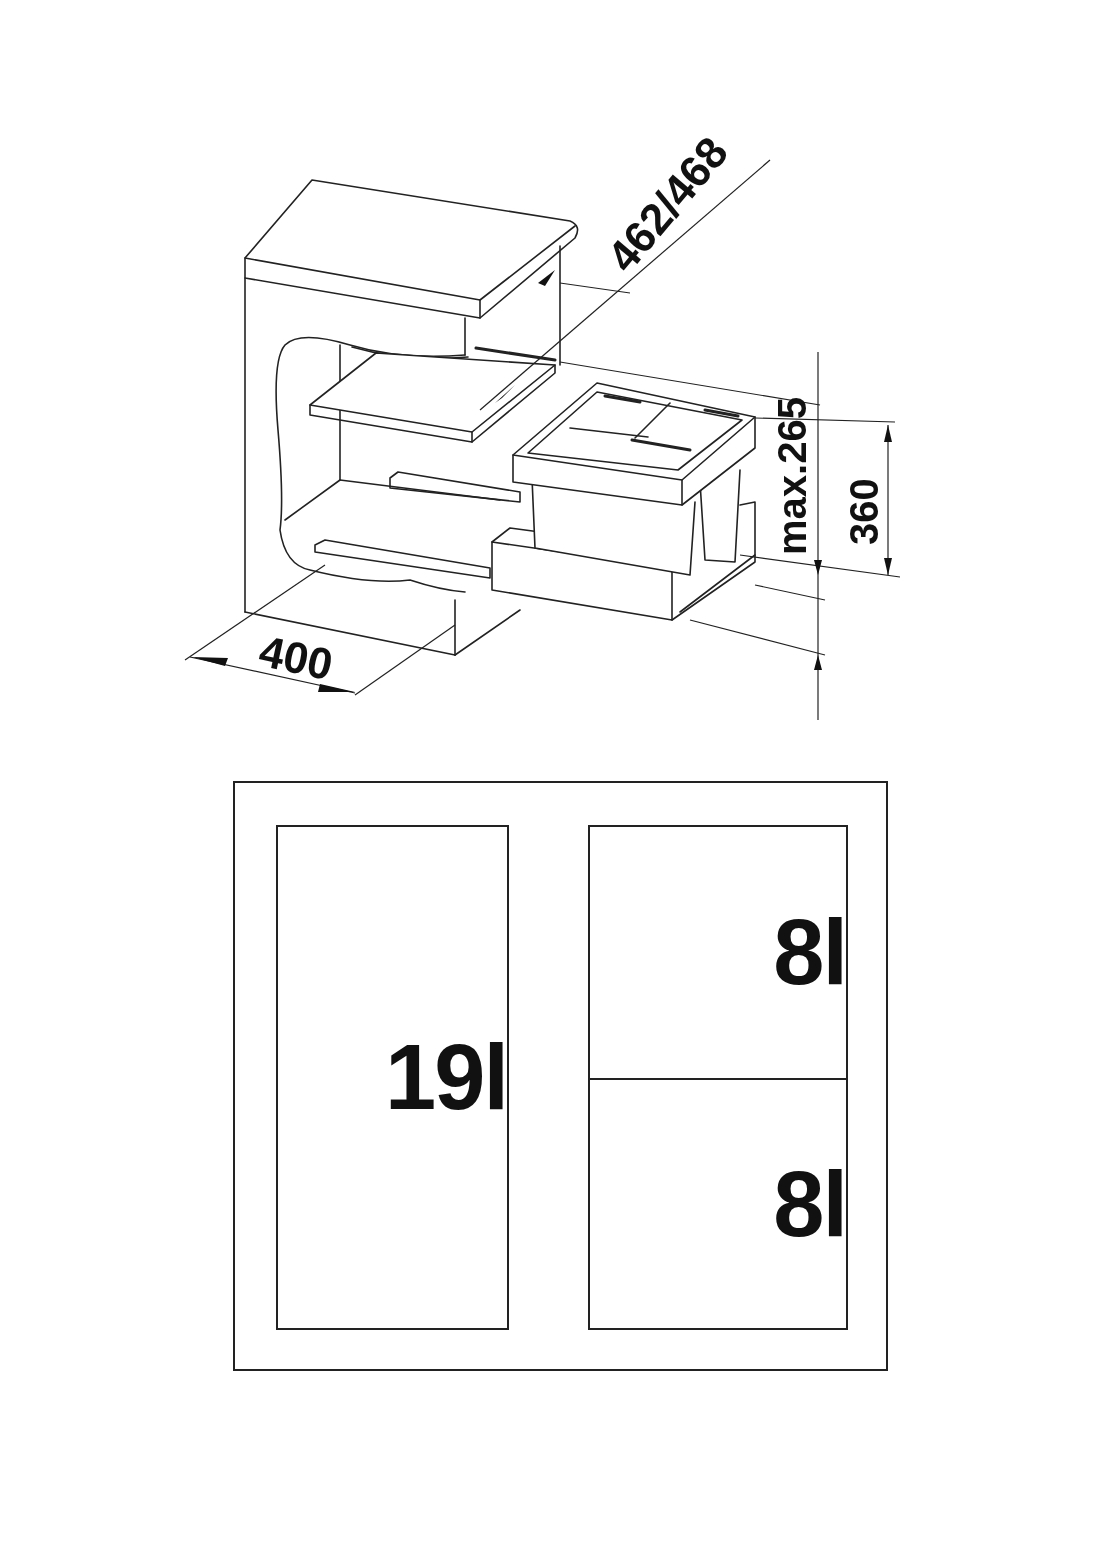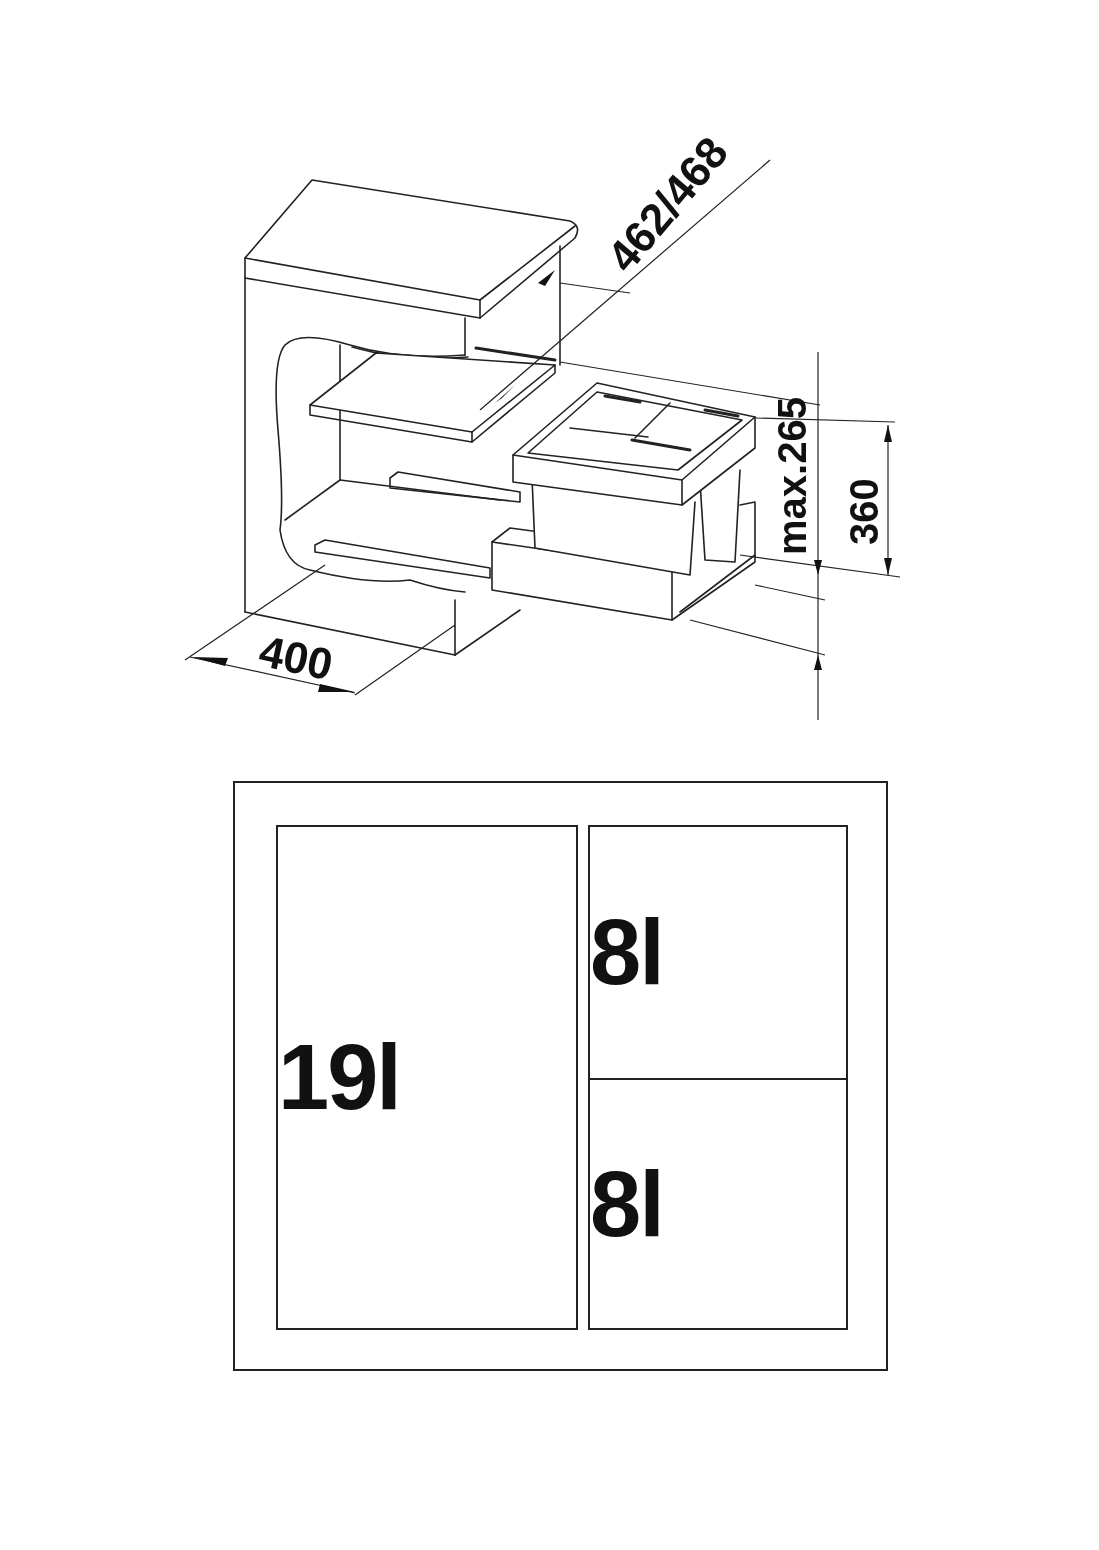--- a/index.html
+++ b/index.html
@@ -1,20 +1,20 @@
 <!DOCTYPE html>
 <html><head>
 <meta charset="utf-8">
 <style>
   html,body{margin:0;padding:0;background:#ffffff;}
   body{width:1099px;height:1550px;position:relative;overflow:hidden;font-family:"Liberation Sans",sans-serif;}
   #iso{position:absolute;left:0;top:0;width:1099px;height:760px;}
   .dim-label{font-family:"Liberation Sans",sans-serif;font-weight:bold;fill:#111;}
   #plan{position:absolute;left:233px;top:781px;width:655px;height:590px;border:2px solid #222;box-sizing:border-box;}
-  .bin{position:absolute;border:2px solid #222;box-sizing:border-box;display:flex;align-items:center;justify-content:flex-start;}
+  .bin{position:absolute;border:2px solid #222;box-sizing:border-box;display:flex;align-items:center;justify-content:flex-end;}
   .bin span{font-family:"Liberation Sans",sans-serif;font-weight:bold;color:#111;font-size:92px;letter-spacing:-2px;}
 </style>
 </head>
 <body>
 
 <svg id="iso" viewBox="0 0 1099 760" xmlns="http://www.w3.org/2000/svg">
   <g fill="none" stroke="#222" stroke-width="1.6" stroke-linejoin="round" stroke-linecap="round">
 
     <g>
       <path d="M245 258 L312 180 L570 221 Q582 226 575 238 L480 318 L245 278 Z" fill="#fff"></path>
@@ -101,21 +101,21 @@
     <polygon points="355,692 320,684 318,692"></polygon>
   </g>
 
   <text class="dim-label" font-size="44" transform="translate(628,275) rotate(-50)">462/468</text>
   <text class="dim-label" font-size="40" transform="translate(806,555) rotate(-90)">max.265</text>
   <text class="dim-label" font-size="40" transform="translate(878,545) rotate(-90)">360</text>
   <text class="dim-label" font-size="44" transform="translate(257,665) rotate(12)">400</text>
 </svg>
 
 <div id="plan">
-  <div class="bin" style="left:41px;top:42px;width:302px;height:505px;">
+  <div class="bin" style="left:41px;top:42px;width:233px;height:505px;">
     <span>19l</span>
   </div>
   <div class="bin" style="left:353px;top:42px;width:260px;height:255px;">
     <span>8l</span>
   </div>
   <div class="bin" style="left:353px;top:295px;width:260px;height:252px;">
     <span>8l</span>
   </div>
 </div>
 

